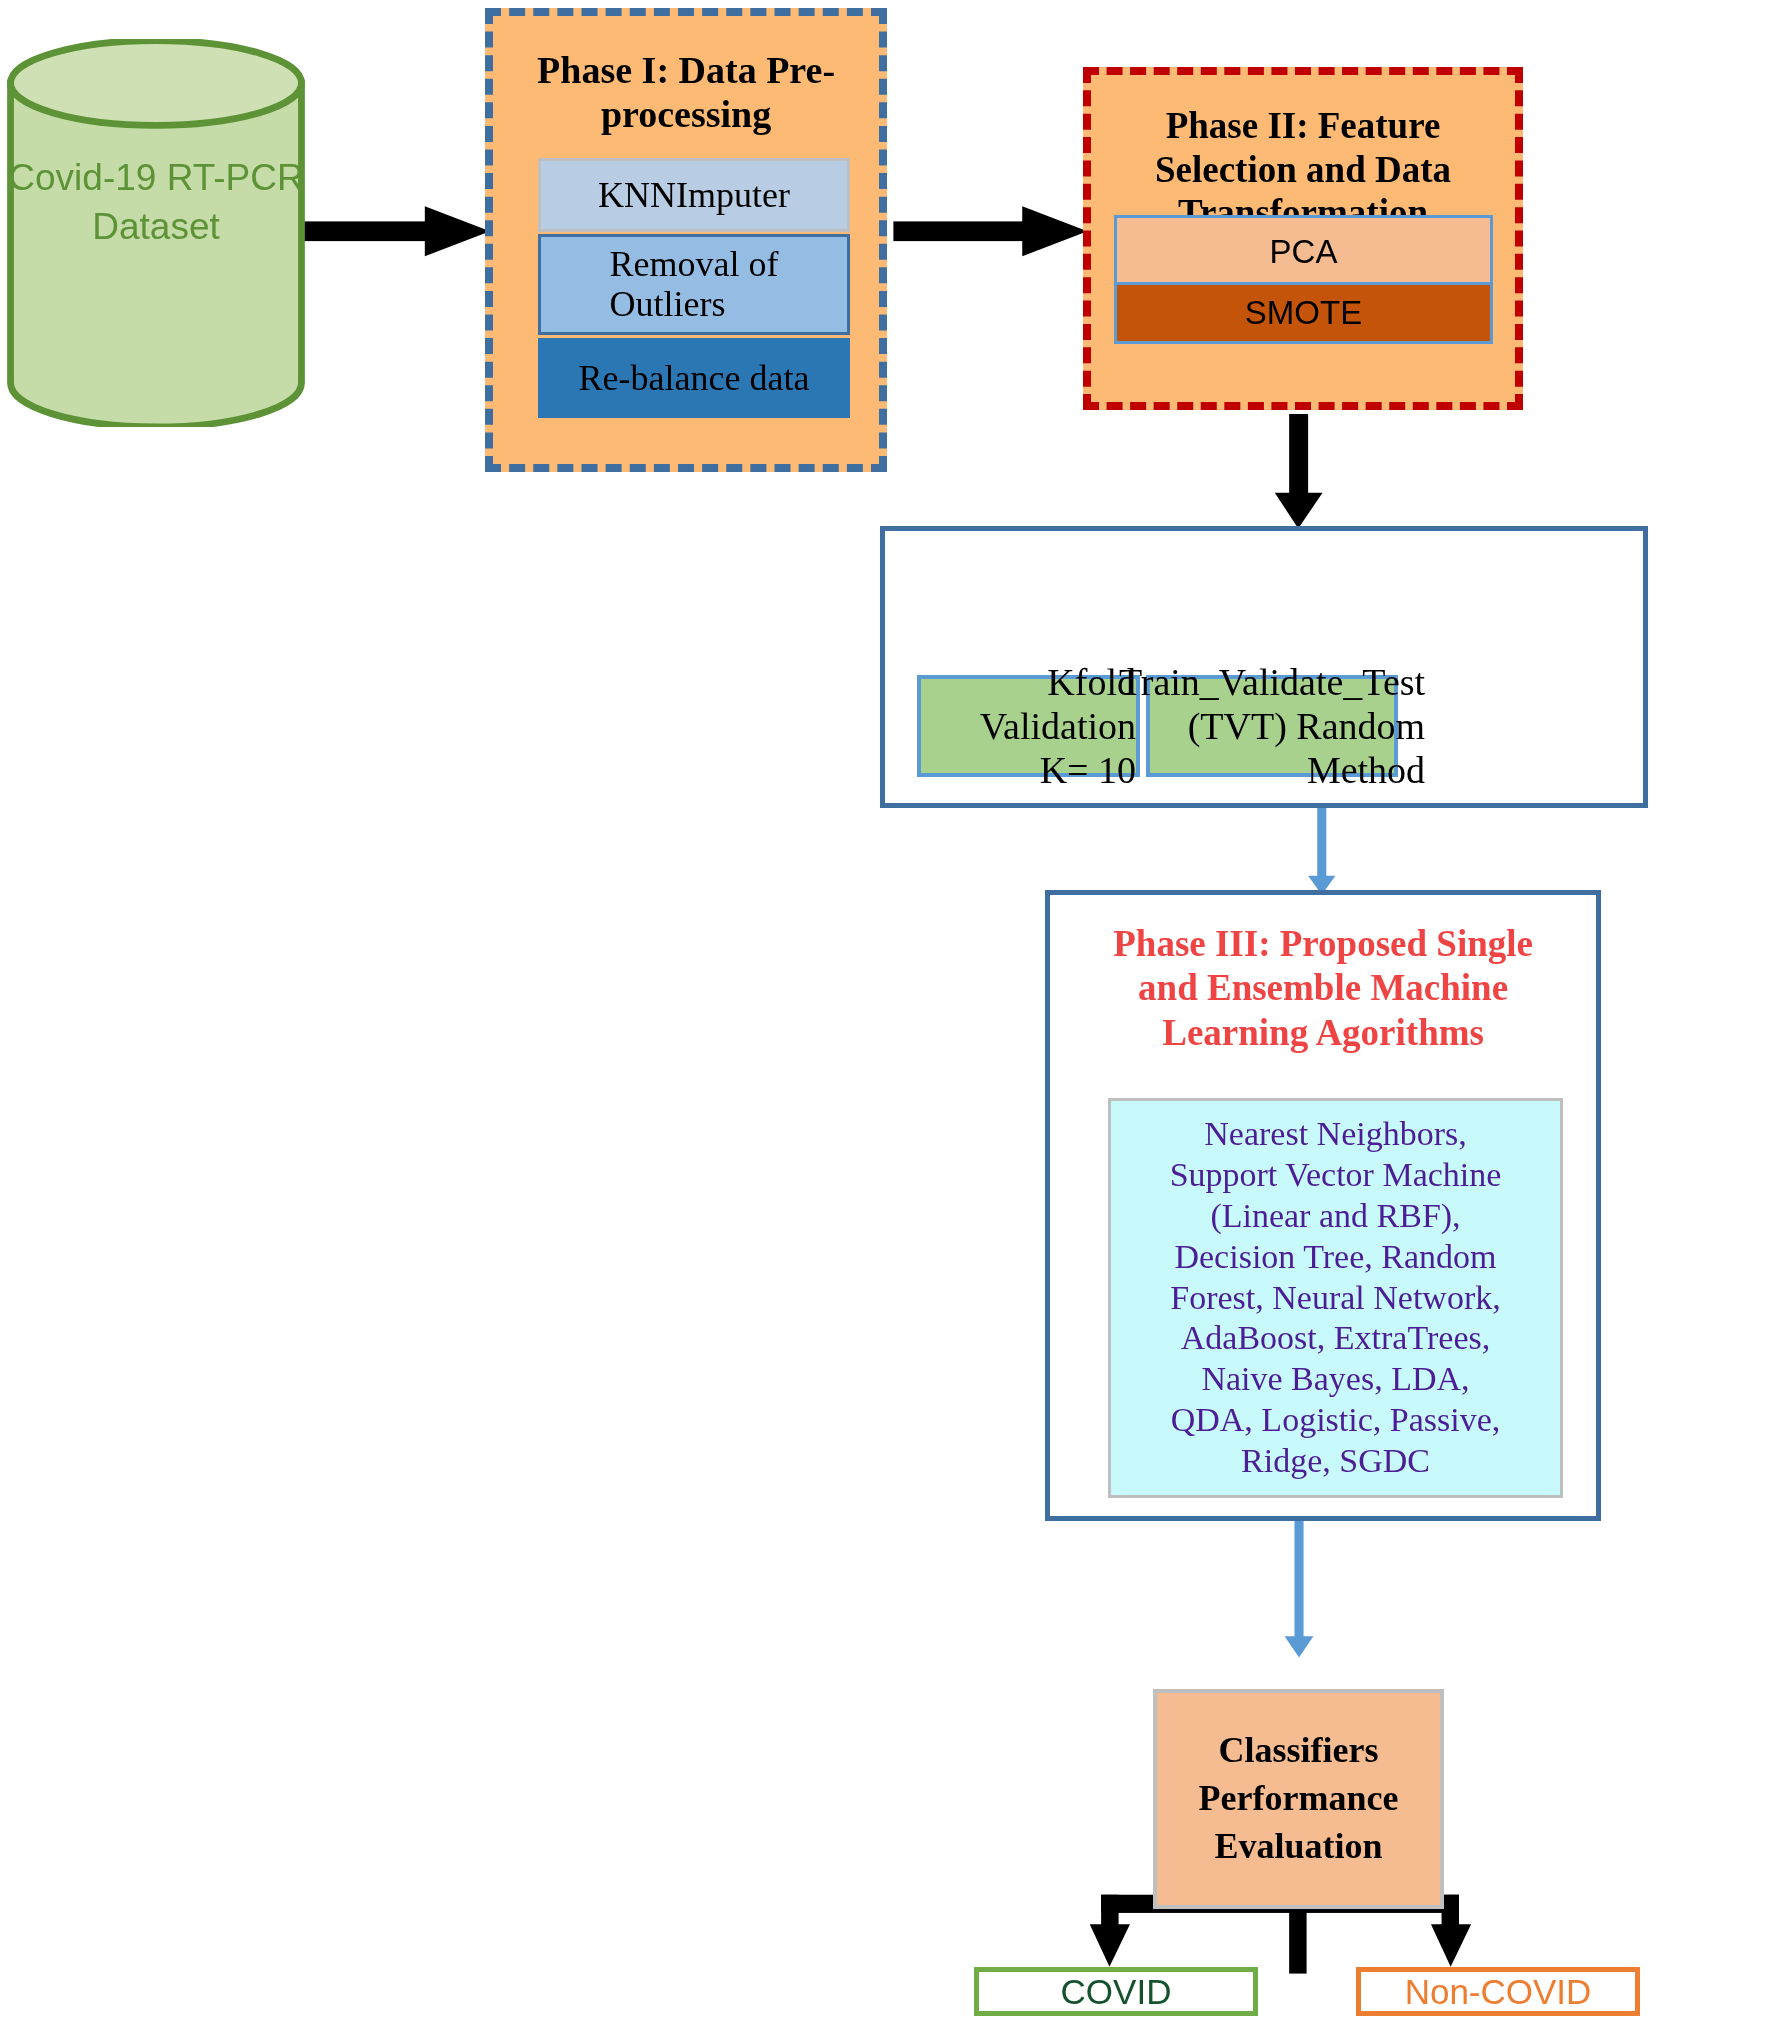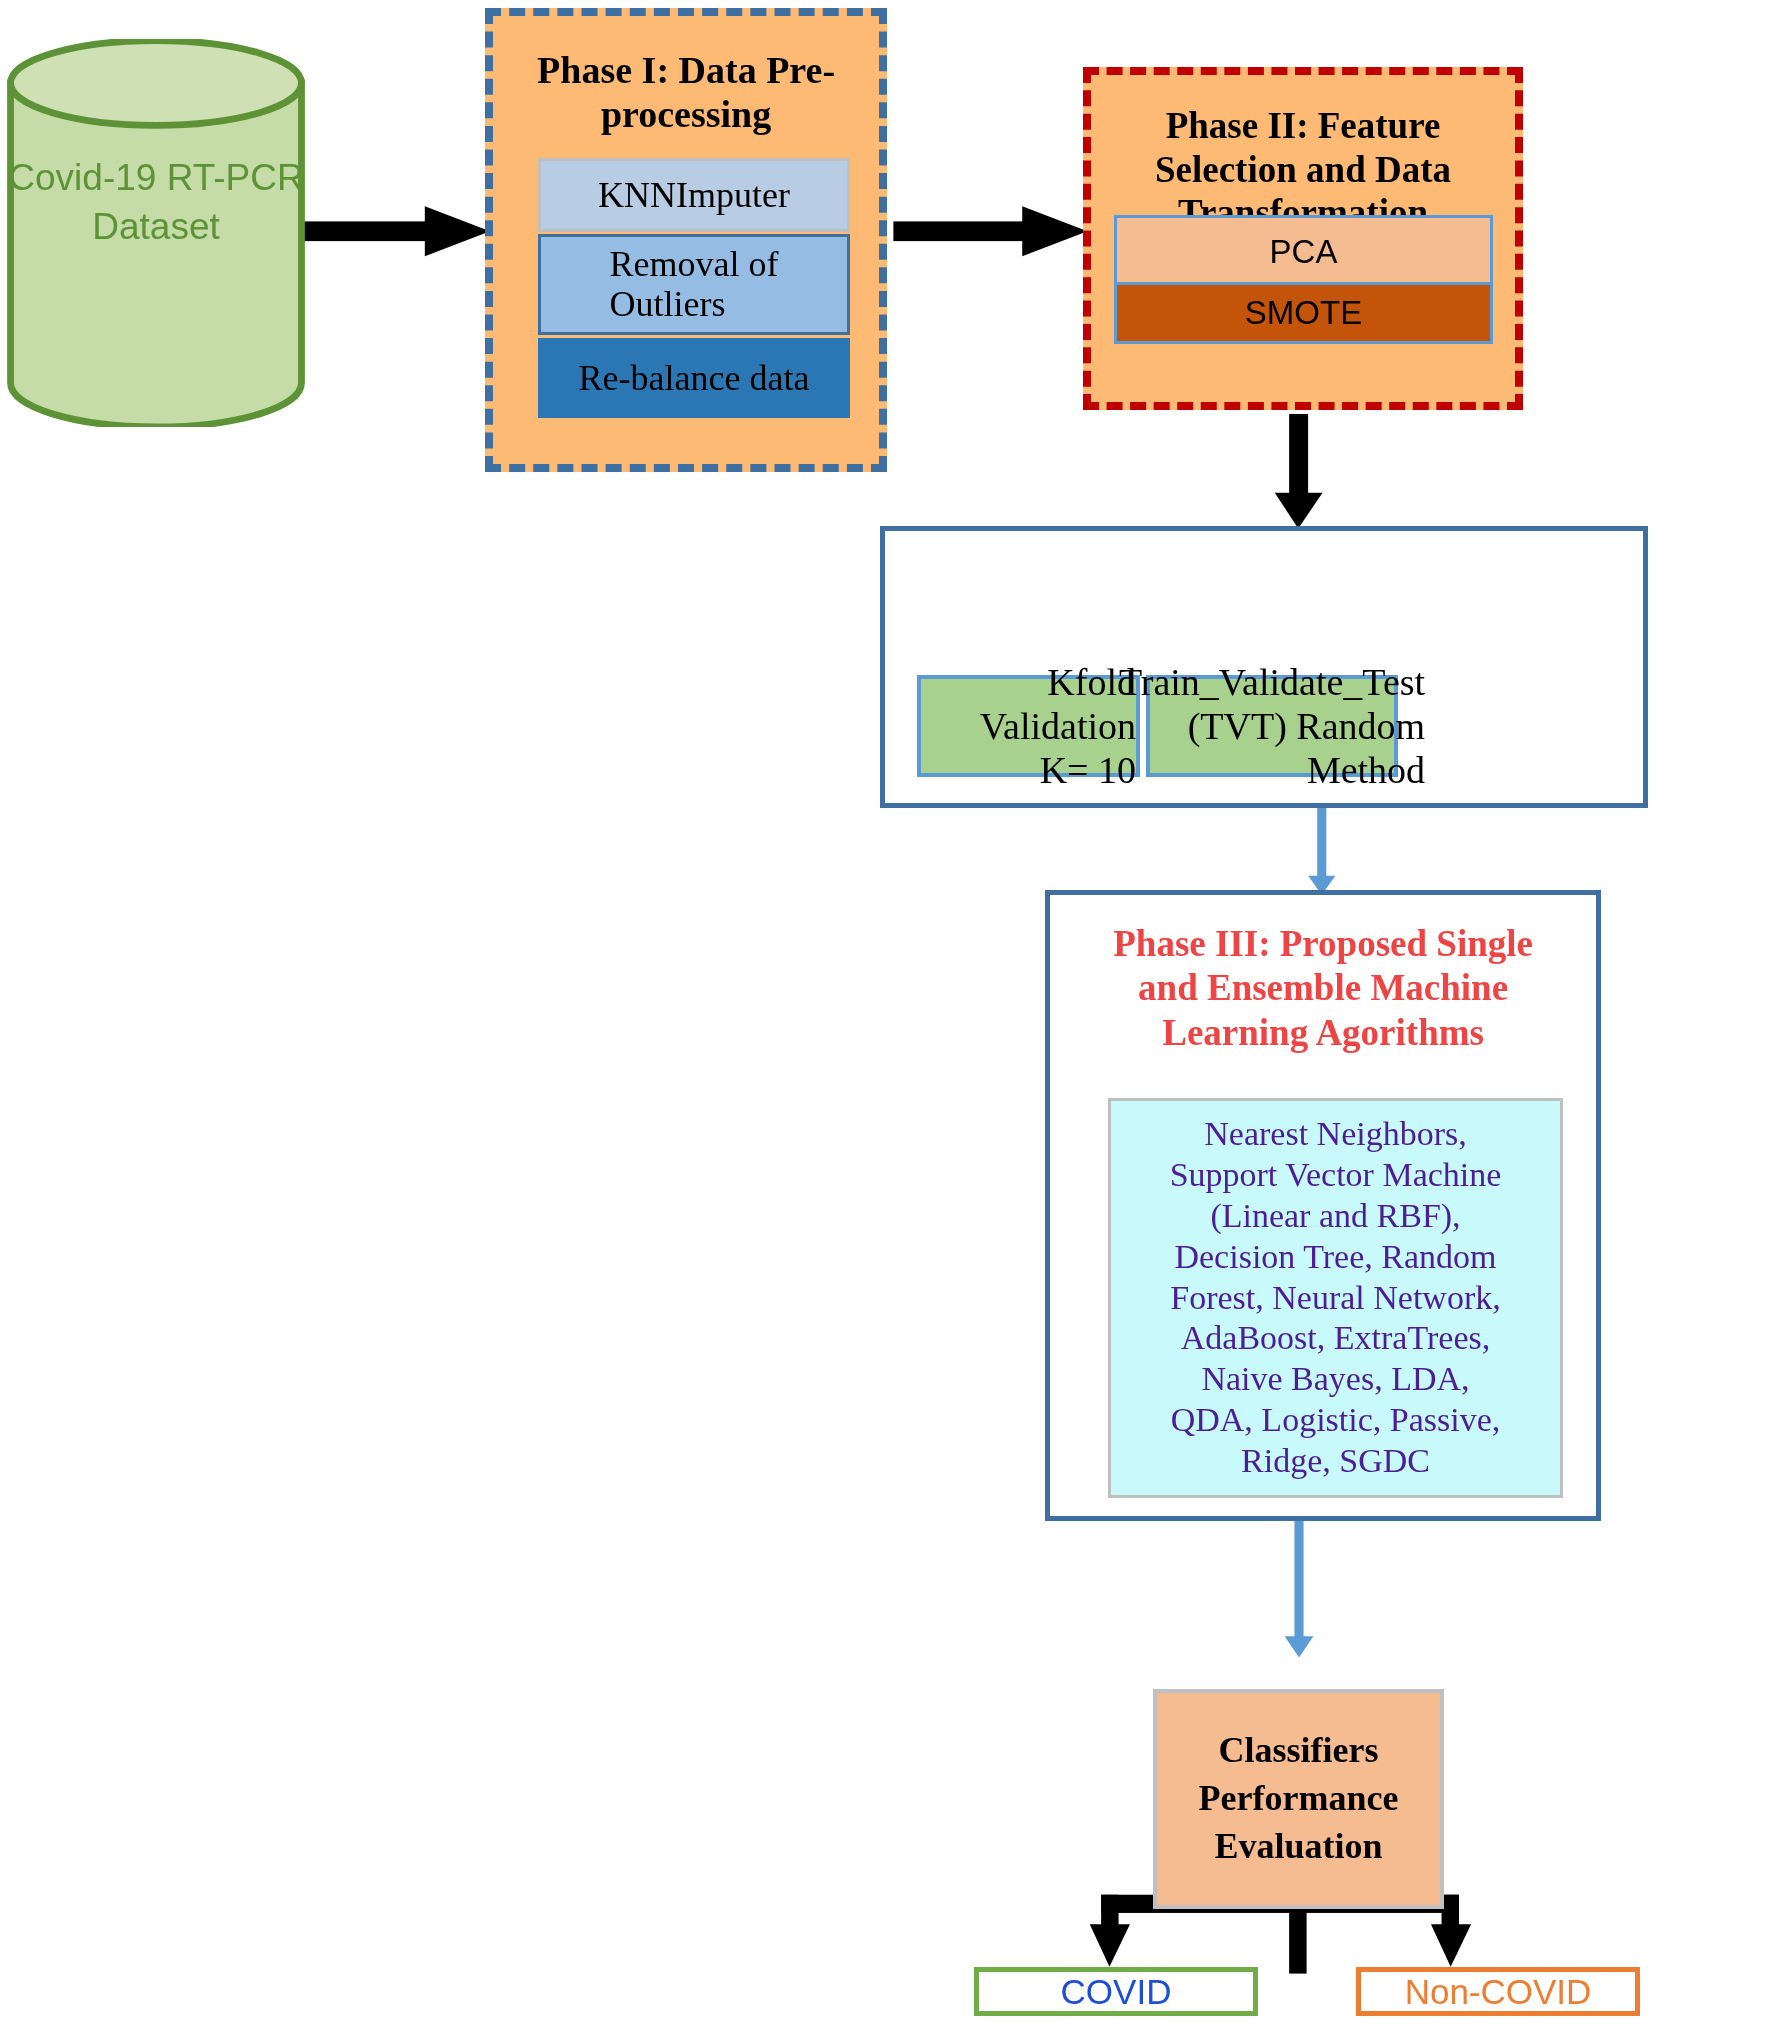--- a/index.html
+++ b/index.html
@@ -156,21 +156,21 @@
 
   
   .outcome {
     display: flex; align-items: center; justify-content: center;
     background: #ffffff;
     font-family: "Liberation Sans", sans-serif;
     font-size: 35px;
   }
   #outcome-covid {
     left: 974px; top: 1967px; width: 284px; height: 49px;
-    border: 5.3px solid #70AD47; color: #1d4ed8;
+    border: 5.3px solid #70AD47; color: #14532d;
   }
   #outcome-noncovid {
     left: 1356px; top: 1967px; width: 284px; height: 49px;
     border: 5.3px solid #ED7D31; color: #ED7D31;
   }
 
   
   #connectors {
     position: absolute; left: 0; top: 0;
     width: 1786px; height: 2035px;

